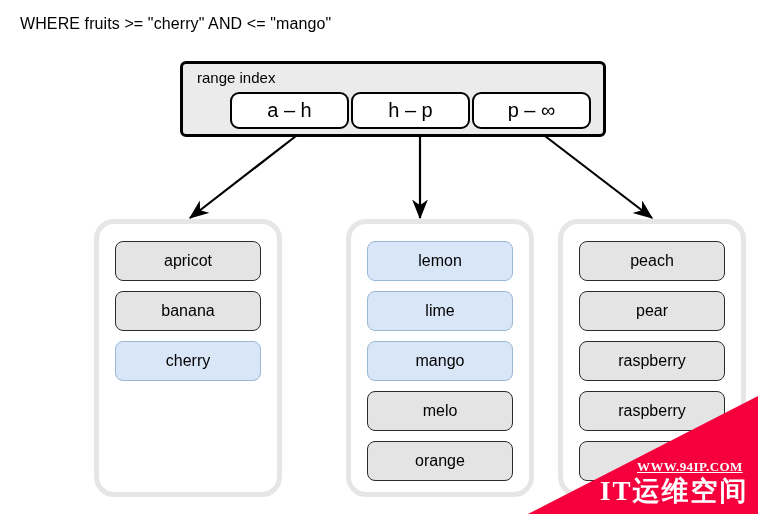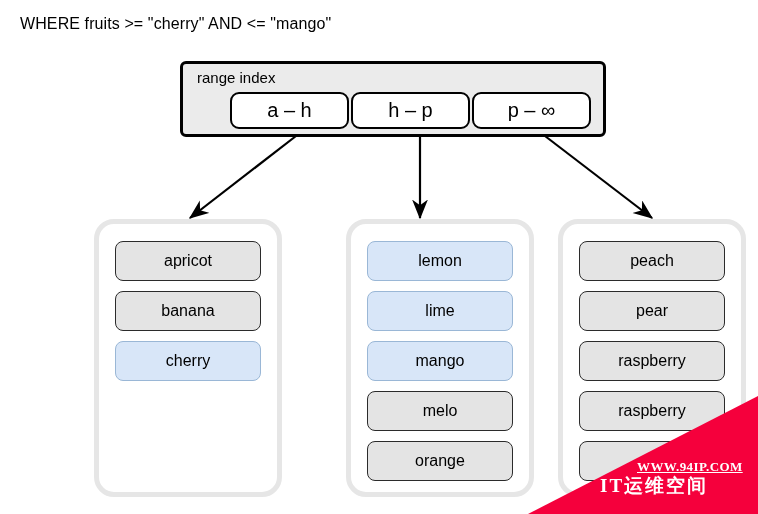--- a/index.html
+++ b/index.html
@@ -137,21 +137,21 @@
     letter-spacing: 0.4px;
     white-space: nowrap;
     text-decoration: underline;
   }
   #watermark-line2 {
     position: absolute;
     left: 600px;
     top: 473px;
     font-family: "Liberation Serif", serif;
     font-weight: bold;
-    font-size: 19px;
+    font-size: 27px;
     color: #ffffff;
     letter-spacing: 2px;
     white-space: nowrap;
   }
 </style>
 </head>
 <body>
 
 <div id="stage">
 

